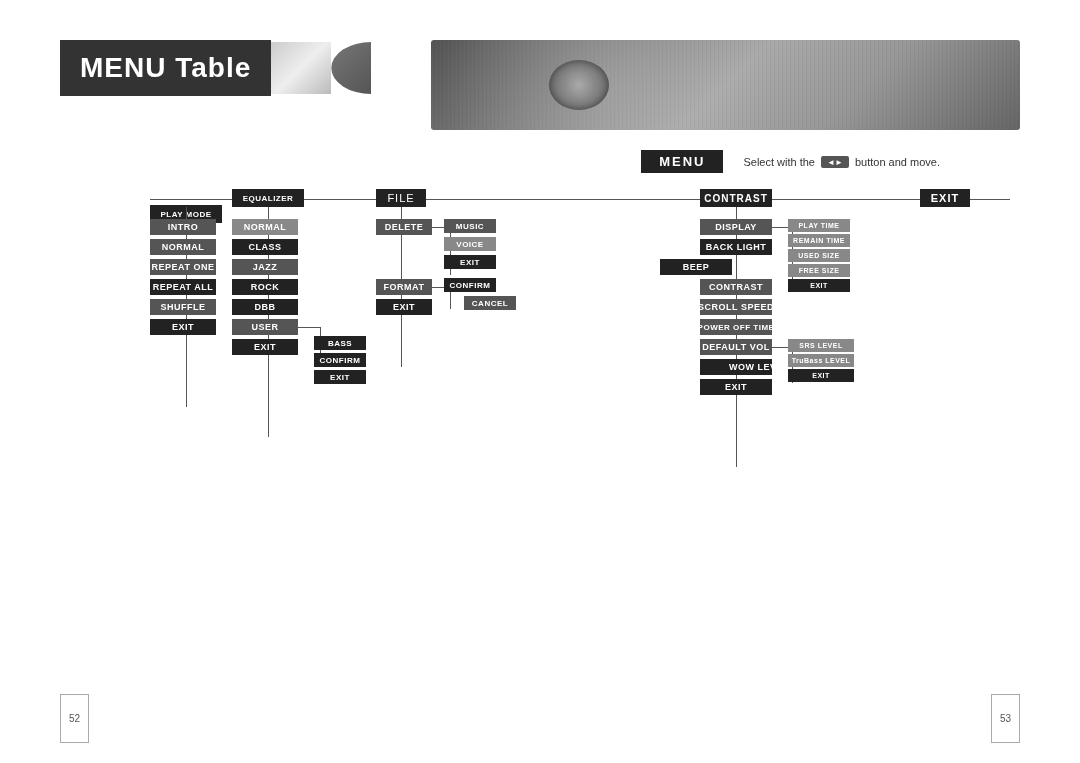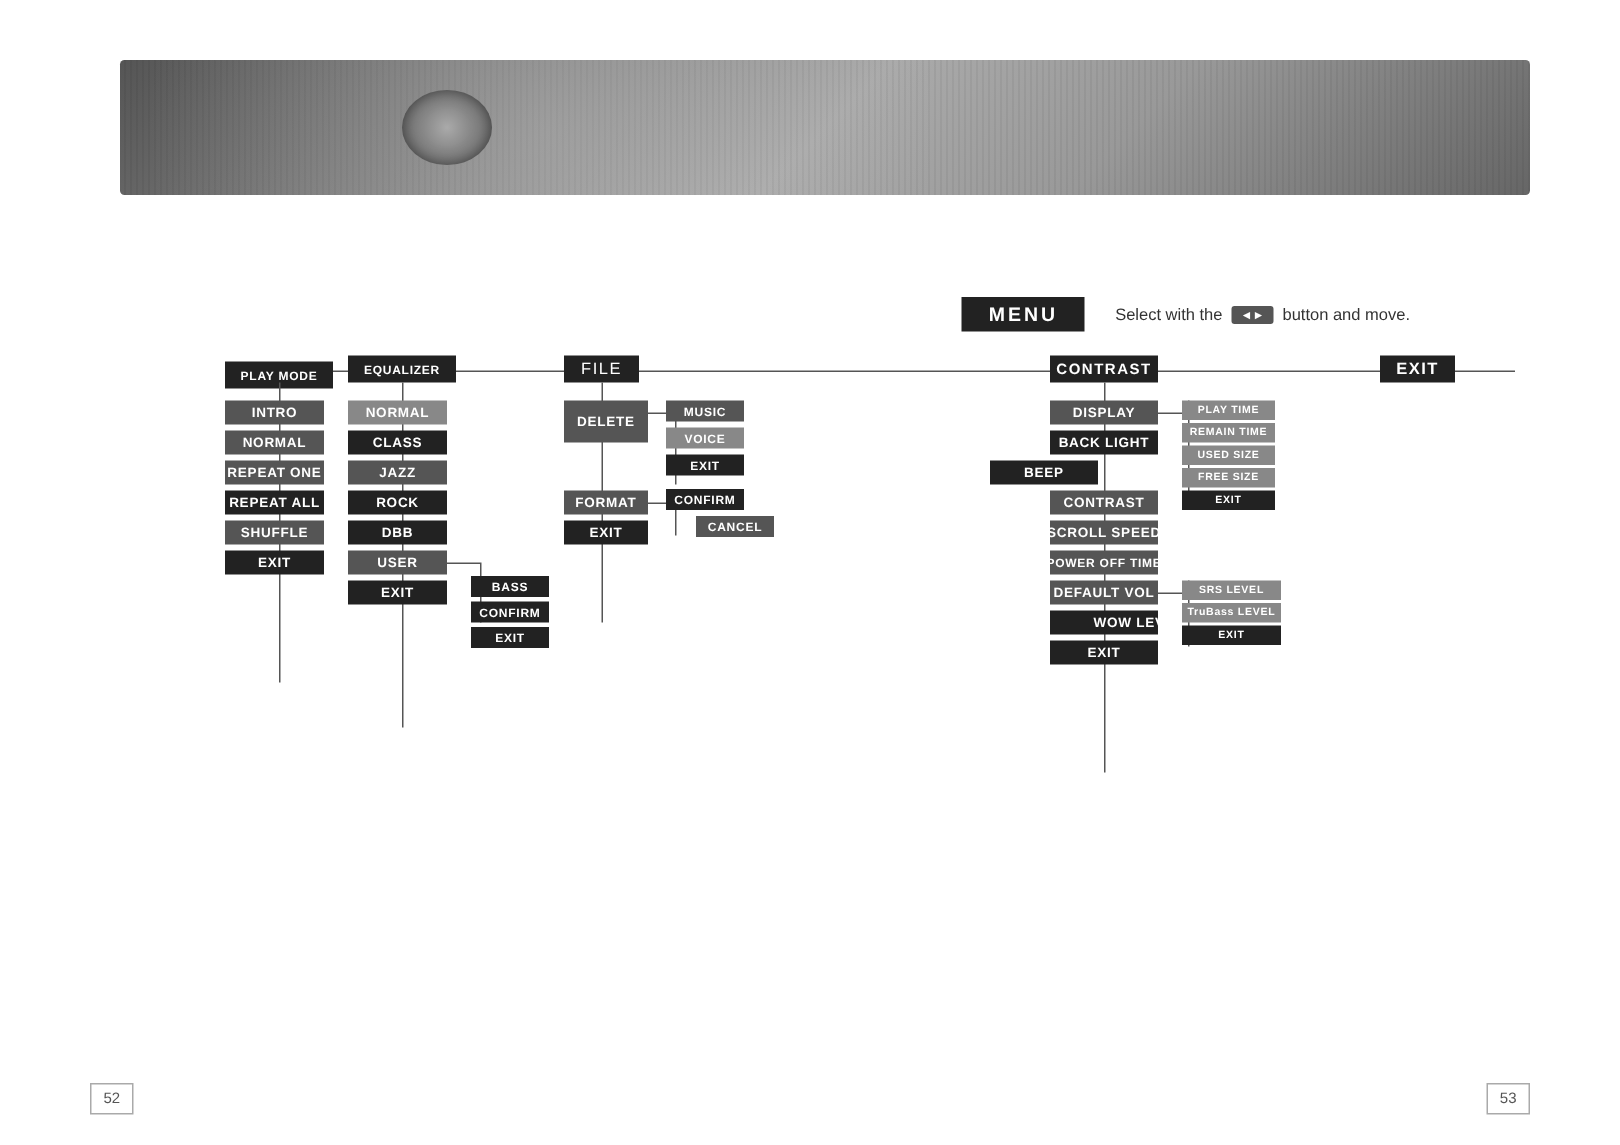--- a/index.html
+++ b/index.html
@@ -87,21 +87,20 @@
       padding: 0 60px;
     }
 
     .menu-header-row {
       display: flex;
       align-items: center;
       justify-content: flex-end;
       margin-bottom: 8px;
       padding-right: 80px;
       gap: 20px;
-      margin-top: 48px;
     }
 
     .menu-label-box {
       background: #222;
       color: #fff;
       font-size: 13px;
       font-weight: bold;
       padding: 4px 18px;
       letter-spacing: 2px;
     }
@@ -190,55 +189,62 @@
       bottom: 20px;
       left: 0;
       right: 0;
       display: flex;
       justify-content: space-between;
       padding: 0 60px;
     }
 
     .page-num {
       border: 1px solid #aaa;
-      padding: 4px 8px;
+      padding: 18px 8px;
       font-size: 10px;
       color: #555;
     }
 
     
     .section-header {
       font-size: 10px;
       font-weight: bold;
       letter-spacing: 1px;
     }
 
   </style>
 </head>
 <body>
 
 <div class="header-section">
+  <div class="title-block">
+    <div class="menu-title">MENU Table</div>
+    <div class="title-decoration">
+      <div class="title-deco-light"></div>
+      <div class="title-deco-dark"></div>
+    </div>
+  </div>
   <div class="header-image"></div>
 </div>
 
 <div class="menu-section">
   <div class="menu-header-row">
     <div class="menu-label-box">MENU</div>
     <div class="menu-instruction">
       <span>Select with the</span>
       <span class="nav-icon"></span>
       <span>button and move.</span>
     </div>
   </div>
 
   <div class="diagram">
 
     <div class="connector connector-h" style="top:18px; left:90px; width:860px;"></div>
 
-    <div class="box box-dark" style="left:90px; top:12px; width:72px; height:18px; font-size:8px;">
+    <div class="box box-dark" style="left:90px; top:24px; width:72px; height:18px; font-size:8px;">
       <span>PLAY MODE</span>
     </div>
 
     <div class="connector connector-v" style="left:126px; top:26px; height:200px;"></div>
 
     <div class="box box-medium" style="left:90px; top:38px; width:66px; height:16px;">
       <span>INTRO</span>
     </div>
 
     <div class="box box-medium" style="left:90px; top:58px; width:66px; height:16px;">
@@ -307,21 +313,21 @@
     <div class="box box-dark" style="left:254px; top:189px; width:52px; height:14px; font-size:8px;">
       <span>EXIT</span>
     </div>
 
     <div class="box box-dark section-header" style="left:316px; top:8px; width:50px; height:18px; font-size:11px; font-weight:normal;">
       <span>FILE</span>
     </div>
 
     <div class="connector connector-v" style="left:341px; top:26px; height:160px;"></div>
 
-    <div class="box box-medium" style="left:316px; top:38px; width:56px; height:28px;">
+    <div class="box box-medium" style="left:316px; top:38px; width:56px; height:16px;">
       <span>DELETE</span>
     </div>
 
     <div class="box box-medium" style="left:316px; top:98px; width:56px; height:16px;">
       <span>FORMAT</span>
     </div>
 
     <div class="box box-dark" style="left:316px; top:118px; width:56px; height:16px;">
       <span>EXIT</span>
     </div>

